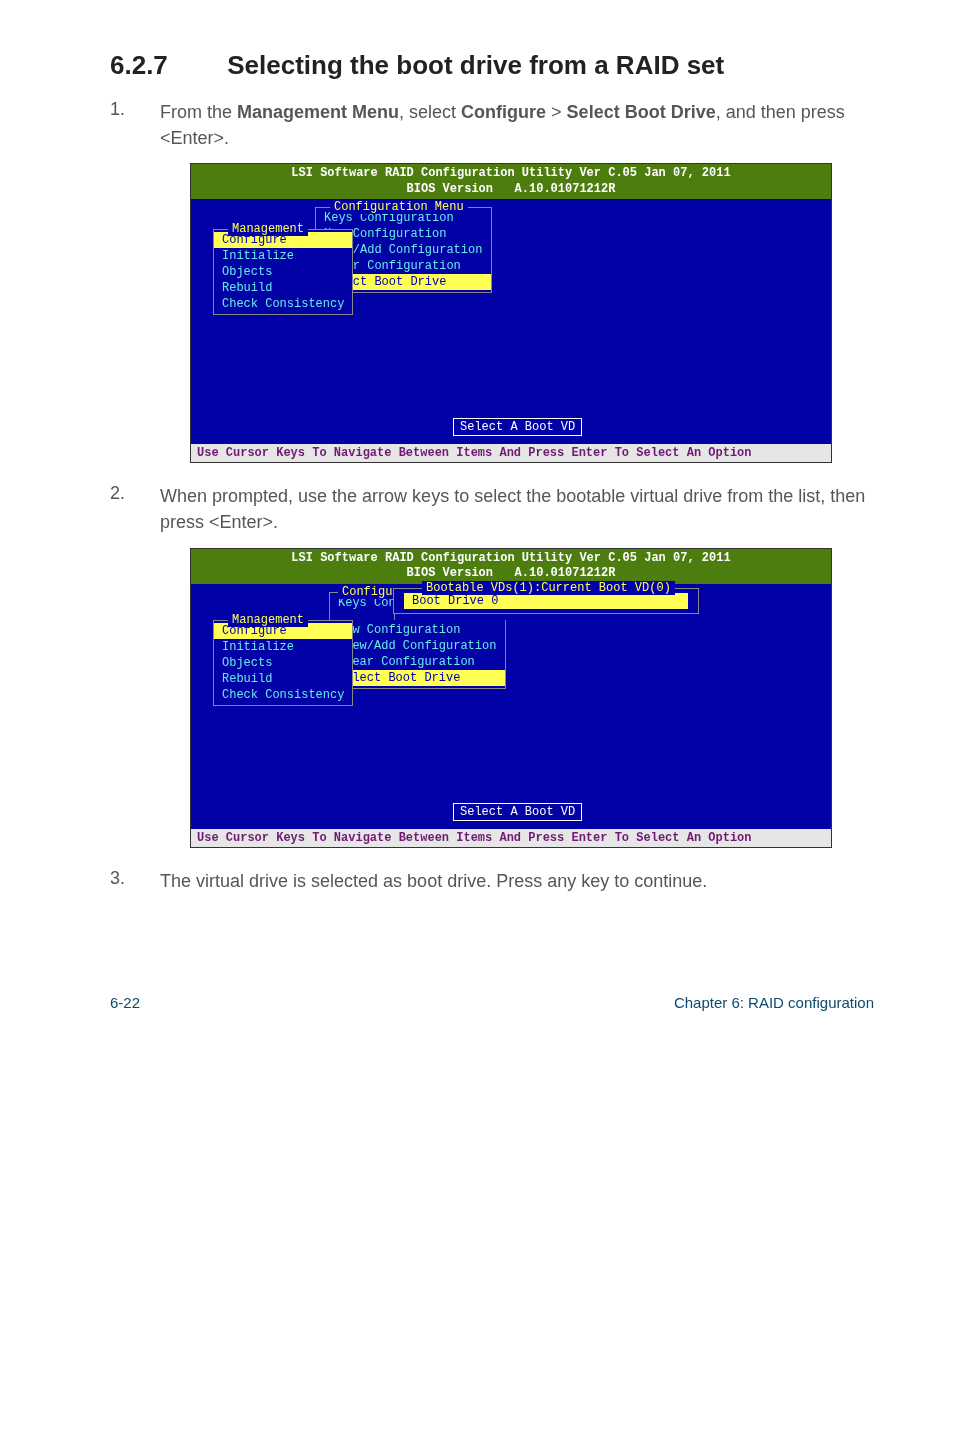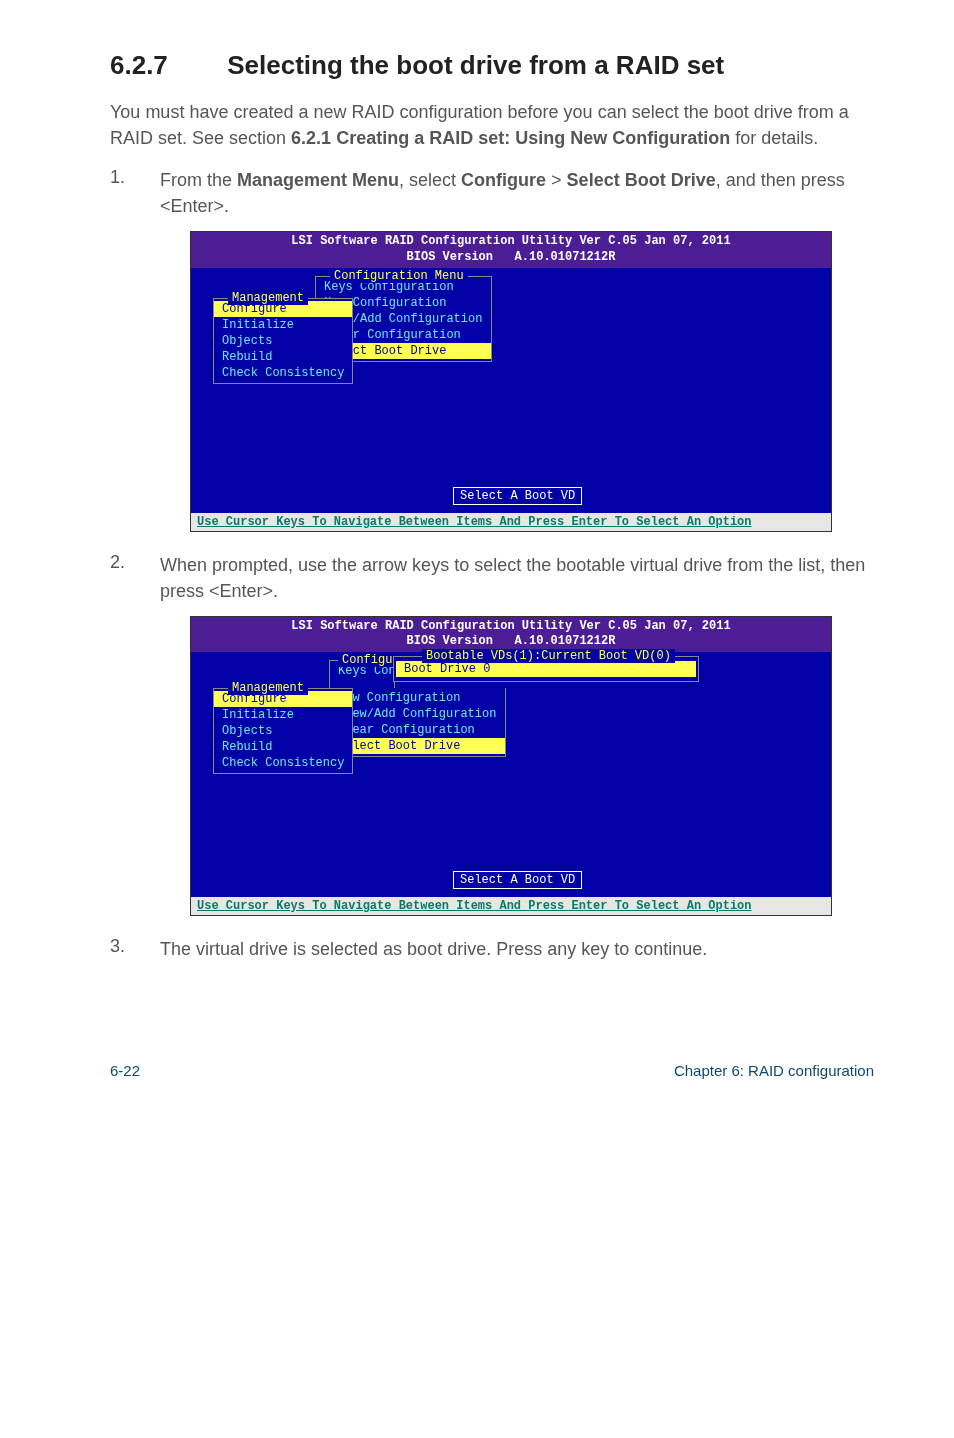--- a/index.html
+++ b/index.html
@@ -56,21 +56,21 @@
   .bios {
     width: 640px;
     background: #0101a6;
     font-family: "Courier New", monospace;
     font-size: 12px;
     color: #c8c8c8;
     position: relative;
     border: 1px solid #333;
   }
   .bios .title-red {
-    background: #4c1d95;
+    background: #4d7c0f;
     color: #fff;
     text-align: center;
     padding: 2px 4px;
     font-weight: bold;
     line-height: 1.3;
     white-space: pre;
   }
   .bios .workspace {
     position: relative;
     height: 245px;
@@ -97,24 +97,23 @@
   }
   .bios-box .item.sel {
     background: #ffff55;
     color: #0101a6;
   }
   .bios-box .item.cyan {
     color: #66eaea;
   }
   .bios .footer-green {
     background: #e6e6e6;
-    color: #0f766e;
+    color: #701a75;
     padding: 2px 6px;
     font-weight: bold;
-    text-decoration: underline;
   }
   .select-vd-box {
     position: absolute;
     border: 1.5px solid #fff;
     color: #fff;
     padding: 0 6px;
     line-height: 16px;
     background: #0101a6;
   }
   .page-footer {
@@ -130,23 +129,20 @@
 </head>
 <body>
 
 <div class="page">
 
   <h2 class="section-title">
     <span class="num">6.2.7</span>
     <span>Selecting the boot drive from a RAID set</span>
   </h2>
 
-  <p class="body">
-    <span>You must have created a new RAID configuration before you can select the boot drive from a RAID set. See section </span><b>6.2.1 Creating a RAID set: Using New Configuration</b><span> for details.</span>
-  </p>
 
 
   <ol class="steps">
 
     <li>
       <div class="step-num">1.</div>
       <div class="step-text">
         <span>From the </span><b>Management Menu</b><span>, select </span><b>Configure</b><span> &gt; </span><b>Select Boot Drive</b><span>, and then press &lt;Enter&gt;.</span>
       </div>
     </li>
@@ -196,21 +192,21 @@
 <span>BIOS Version   A.10.01071212R</span></div>
       <div class="workspace">
 
         <div class="bios-box" style="top:8px; left:138px; width:64px; height:26px; padding:2px 0;">
           <div class="box-title" style="left:8px;">Configu</div>
           <div class="item cyan">Keys Con</div>
         </div>
 
         <div class="bios-box" style="top:4px; left:202px; width:300px; padding:4px 2px 4px 2px;">
           <div class="box-title" style="left:28px;text-align:right;">Bootable VDs(1):Current Boot VD(0)</div>
-          <div class="item sel" style="margin:0 0;">Boot Drive 0</div>
+          <div class="item sel" style="margin:0 8px;">Boot Drive 0</div>
         </div>
 
         <div class="bios-box" style="top:36px; left:138px; width:175px; border-top:none;">
           <div class="item cyan">New Configuration</div>
           <div class="item cyan">View/Add Configuration</div>
           <div class="item cyan">Clear Configuration</div>
           <div class="item sel">Select Boot Drive</div>
         </div>
 
         <div class="bios-box" style="top:36px; left:22px; width:138px;">

